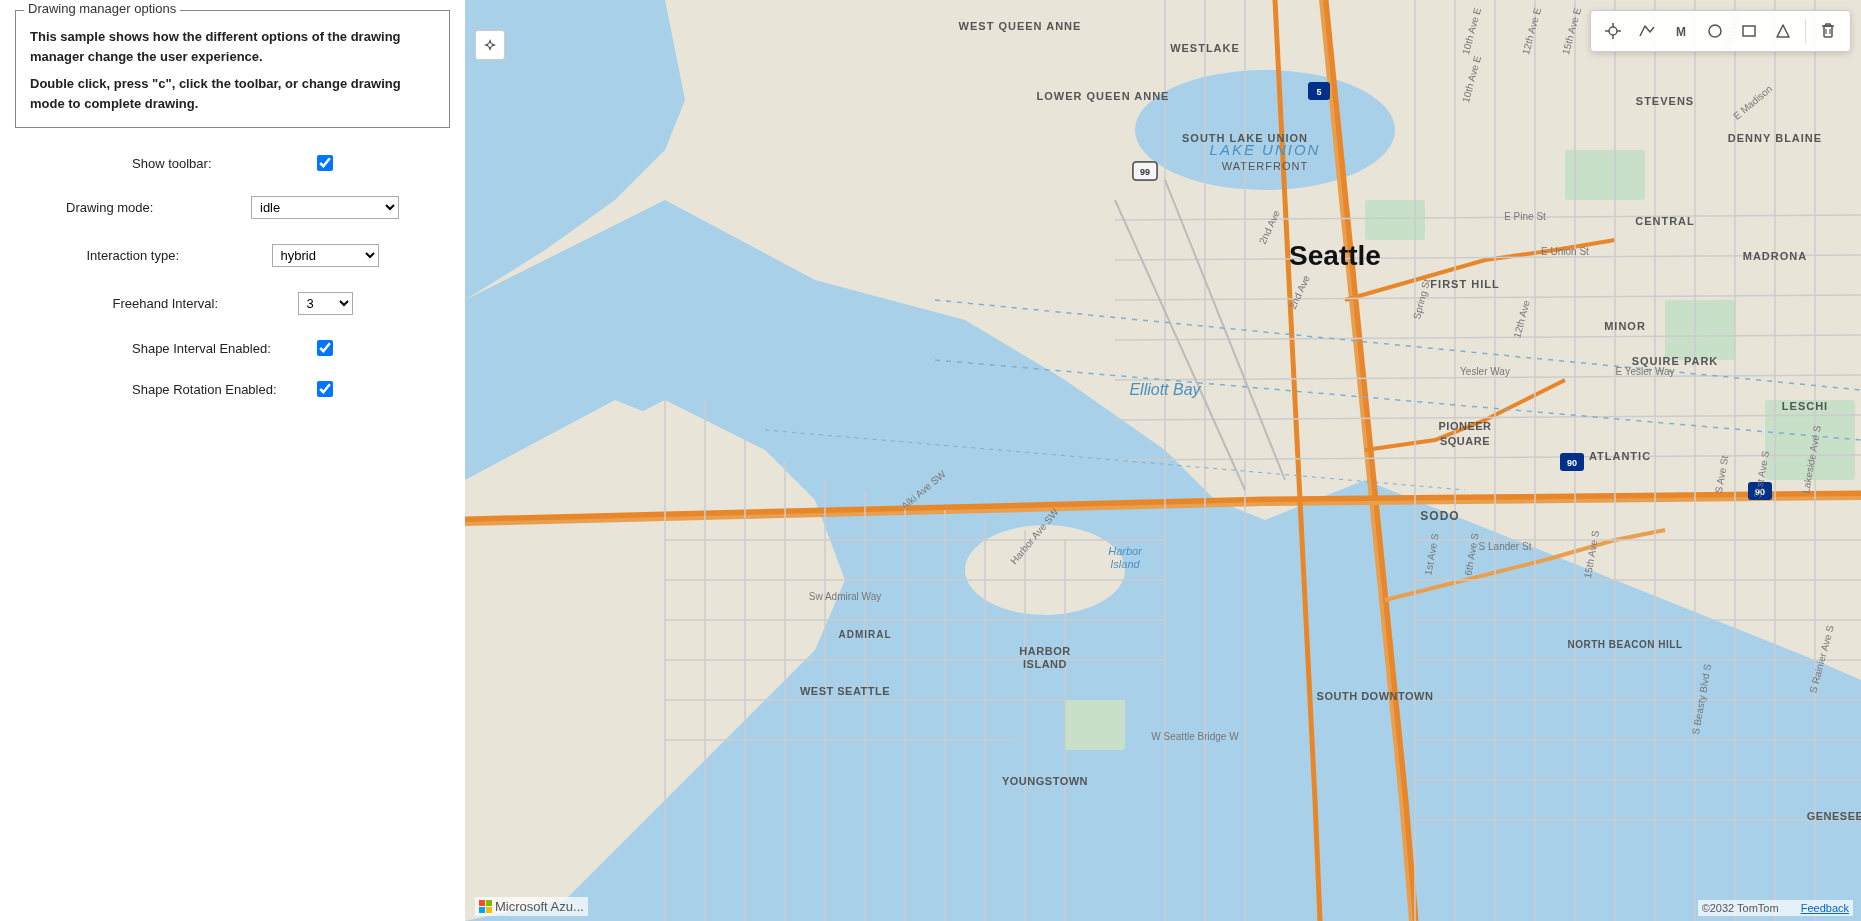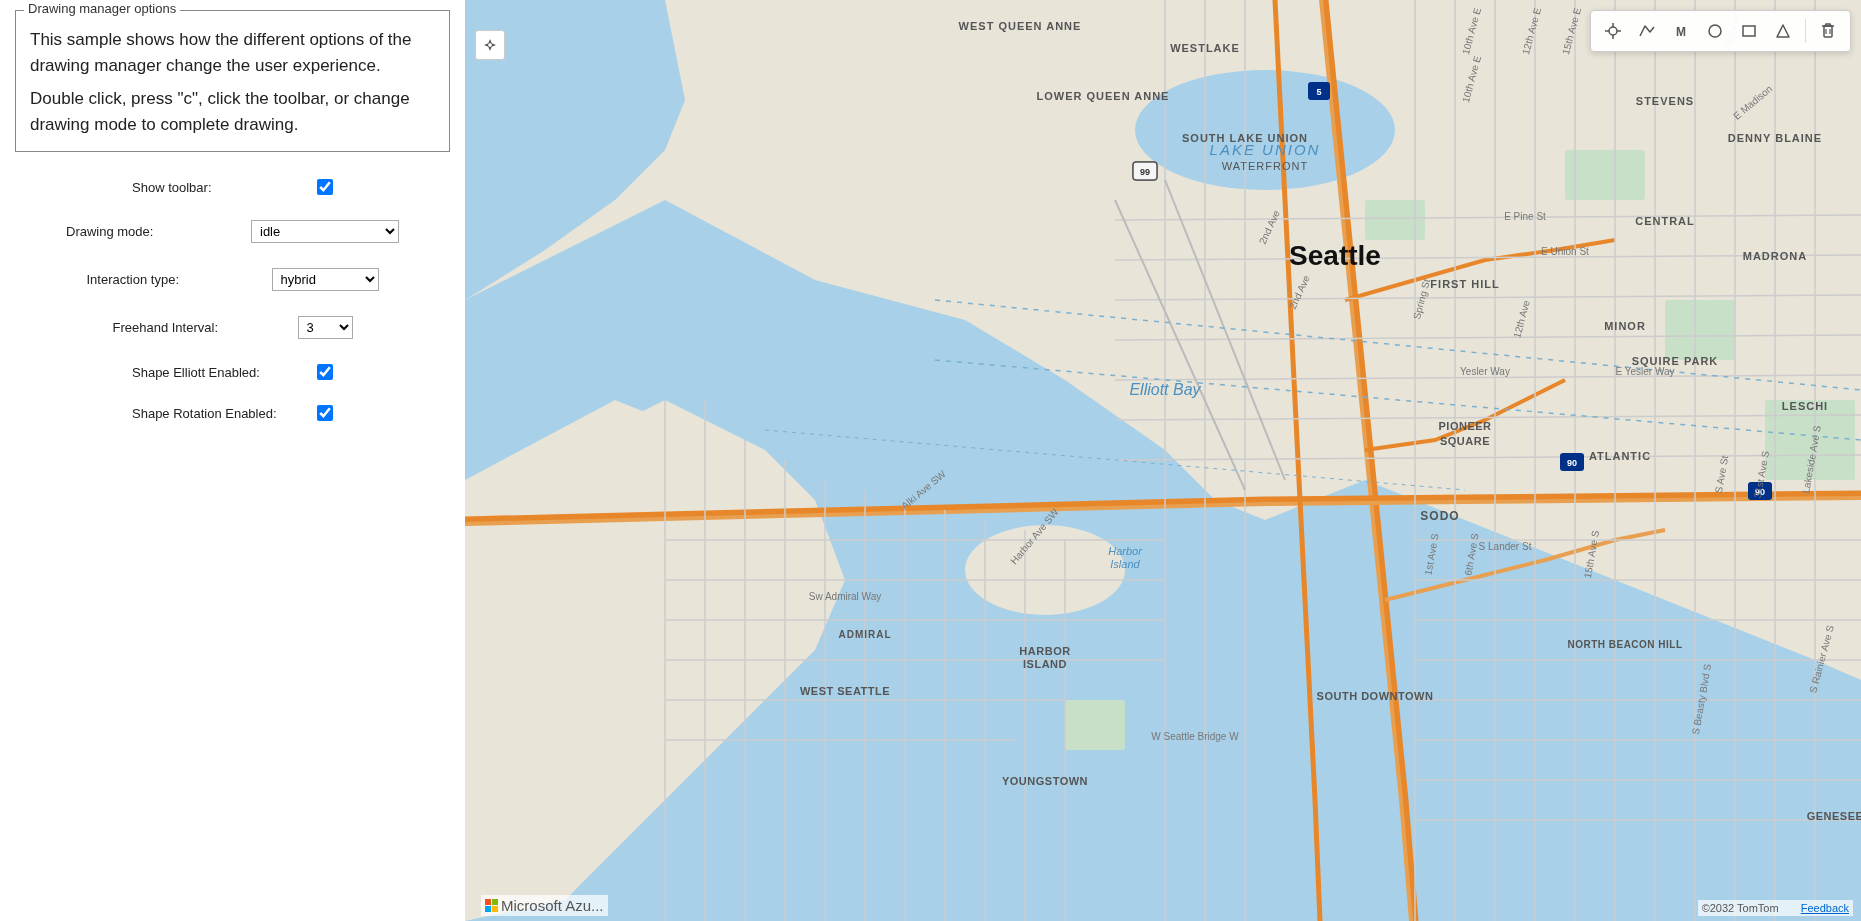--- a/index.html
+++ b/index.html
@@ -28,24 +28,25 @@
       position: absolute;
       top: -10px;
       left: 8px;
       background: #fff;
       padding: 0 4px;
       font-size: 13px;
       color: #333;
     }
 
     .options-box p {
-      font-size: 17px;
+      font-size: 13px;
       color: #222;
       line-height: 1.5;
       margin-top: 6px;
+      font-weight: bold;
     }
 
     .options-box p + p {
       margin-top: 8px;
     }
 
     .control-row {
       display: flex;
       align-items: center;
       margin-bottom: 6px;
@@ -147,22 +148,22 @@
     #map-copyright a {
       color: #0066cc;
       text-decoration: underline;
       padding-left: 19px;
     }
 
     
     #ms-logo {
       position: absolute;
       bottom: 5px;
-      left: 16px;
-      font-size: 15px;
+      left: 10px;
+      font-size: 13px;
       color: #555;
       background: rgba(255,255,255,0.7);
       padding: 2px 4px;
       z-index: 100;
       display: flex;
       align-items: center;
       gap: 3px;
     }
 
     .ms-squares {
@@ -223,21 +224,21 @@
     <select style="width:55px;">
       <option value="1">1</option>
       <option value="2">2</option>
       <option value="3" selected="">3</option>
       <option value="4">4</option>
       <option value="5">5</option>
     </select>
   </div>
 
   <div class="control-row">
-    <span class="control-label">Shape Elliott Enabled:</span>
+    <span class="control-label">Shape Interval Enabled:</span>
     <input type="checkbox" checked="" style="">
   </div>
 
   <div class="control-row">
     <span class="control-label">Shape Rotation Enabled:</span>
     <input type="checkbox" checked="" style="">
   </div>
 </div>
 
 <div id="map-container">

